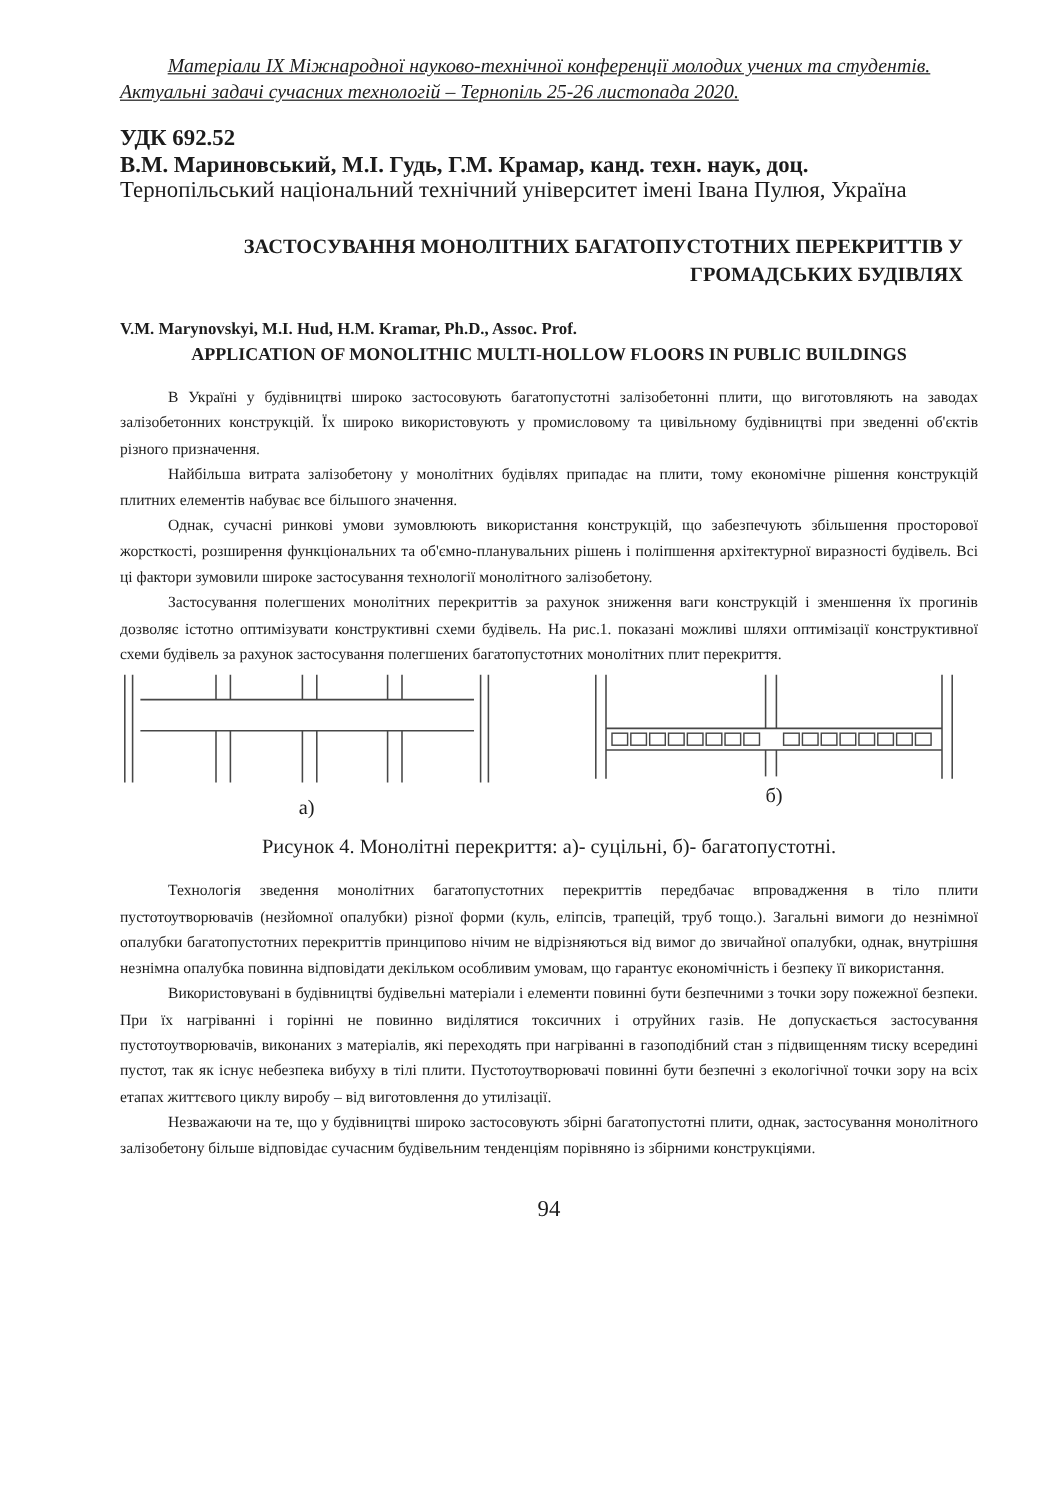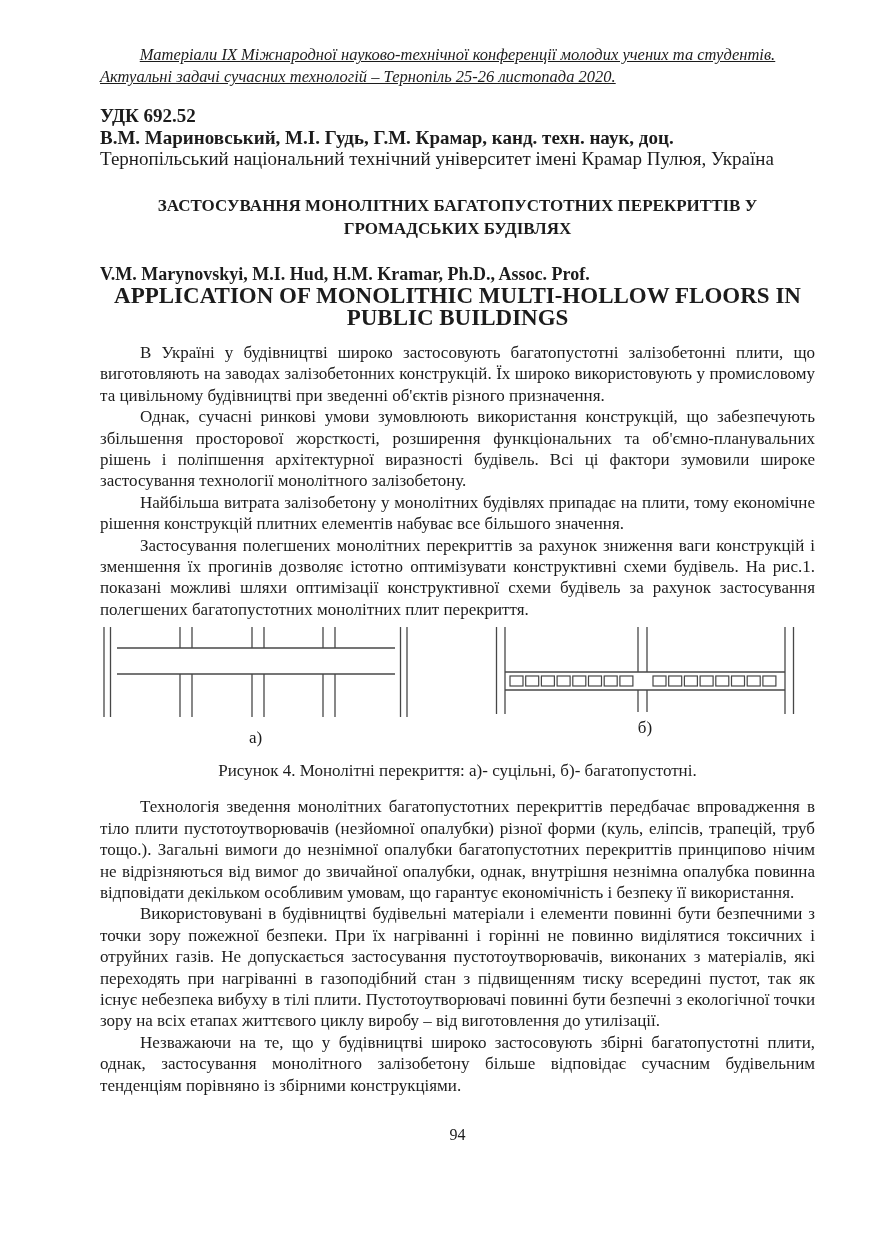--- a/index.html
+++ b/index.html
@@ -19,74 +19,74 @@
 
   .hdr-line { font-style:italic; font-size:16.5px; line-height:20px; text-decoration:underline; }
   .hdr-1 { text-align:center; }
   .hdr-2 { padding-right:35px; margin-top:2px; }
 
   .meta { margin-top:18px; font-size:19px; line-height:21.5px; }
   .bold { font-weight:bold; }
 
   .title-ua {
     margin:24px auto 0; max-width:690px;
-    text-align:center; font-weight:bold; font-size:17px; line-height:23px;
+    text-align:right; font-weight:bold; font-size:17px; line-height:23px;
   }
-  .authors-en { margin-top:24px; font-size:18px; line-height:21.5px; font-weight:bold; }
+  .authors-en { margin-top:24px; font-size:14px; line-height:21.5px; font-weight:bold; }
   .title-en {
     margin:0 auto; max-width:700px;
-    text-align:center; font-weight:bold; font-size:23px; line-height:22px;
+    text-align:center; font-weight:bold; font-size:15px; line-height:22px;
   }
 
   .body-text { margin-top:13px; }
   .body-text p, .after-fig p {
-    font-size:17px; line-height:21.4px;
+    font-size:13px; line-height:21.4px;
     text-align:justify; text-indent:40px;
   }
 
   .figure-row { display:flex; align-items:flex-start; margin:7px 0 0 2px; }
   .subfig { display:flex; flex-direction:column; }
   .subfig-b { margin-left:86px; }
   .fig-label { text-align:center; font-size:17px; }
   .fig-label-a { margin-top:9px; }
   .fig-label-b { margin-top:3px; }
   svg.figline line { stroke:#474747; stroke-width:1.3; }
   svg.figline rect { fill:none; stroke:#474747; stroke-width:1.2; }
 
   .caption { margin-top:12px; text-align:center; font-size:17px; line-height:21px; }
   .after-fig { margin-top:15px; }
 
-  .page-number { margin-top:30px; text-align:center; font-size:16px; }
+  .page-number { margin-top:30px; text-align:center; font-size:19px; }
 </style>
 </head>
 <body>
 
 <div class="page">
   <div class="content">
 
     <div class="header-block">
       <div class="hdr-line hdr-1">Матеріали IX Міжнародної науково-технічної конференції молодих учених та студентів.</div>
       <div class="hdr-line hdr-2">Актуальні задачі сучасних технологій – Тернопіль 25-26 листопада 2020.</div>
     </div>
 
     <div class="meta">
       <div class="bold">УДК 692.52</div>
       <div class="bold">В.М. Мариновський, М.І. Гудь, Г.М. Крамар, канд. техн. наук, доц.</div>
-      <div>Тернопільський національний технічний університет імені Крамар Пулюя, Україна</div>
+      <div>Тернопільський національний технічний університет імені Івана Пулюя, Україна</div>
     </div>
 
     <div class="title-ua">ЗАСТОСУВАННЯ МОНОЛІТНИХ БАГАТОПУСТОТНИХ ПЕРЕКРИТТІВ У ГРОМАДСЬКИХ БУДІВЛЯХ</div>
 
     <div class="authors-en">V.M. Marynovskyi, M.I. Hud, H.M. Kramar, Ph.D., Assoc. Prof.</div>
     <div class="title-en">APPLICATION OF MONOLITHIC MULTI-HOLLOW FLOORS IN PUBLIC BUILDINGS</div>
 
     <div class="body-text">
       <p>В Україні у будівництві широко застосовують багатопустотні залізобетонні плити, що виготовляють на заводах залізобетонних конструкцій. Їх широко використовують у промисловому та цивільному будівництві при зведенні об'єктів різного призначення.</p>
+      <p>Найбільша витрата залізобетону у монолітних будівлях припадає на плити, тому економічне рішення конструкцій плитних елементів набуває все більшого значення.</p>
       <p>Однак, сучасні ринкові умови зумовлюють використання конструкцій, що забезпечують збільшення просторової жорсткості, розширення функціональних та об'ємно-планувальних рішень і поліпшення архітектурної виразності будівель. Всі ці фактори зумовили широке застосування технології монолітного залізобетону.</p>
-      <p>Найбільша витрата залізобетону у монолітних будівлях припадає на плити, тому економічне рішення конструкцій плитних елементів набуває все більшого значення.</p>
       <p>Застосування полегшених монолітних перекриттів за рахунок зниження ваги конструкцій і зменшення їх прогинів дозволяє істотно оптимізувати конструктивні схеми будівель. На рис.1. показані можливі шляхи оптимізації конструктивної схеми будівель за рахунок застосування полегшених багатопустотних монолітних плит перекриття.</p>
     </div>
 
     <div class="figure-row">
 
       <div class="subfig subfig-a">
         <svg class="figline" width="307" height="92" viewBox="0 0 307 92">
 
           <line x1="2" y1="0" x2="2" y2="90"></line>
             <line x1="8.5" y1="0" x2="8.5" y2="90"></line>

